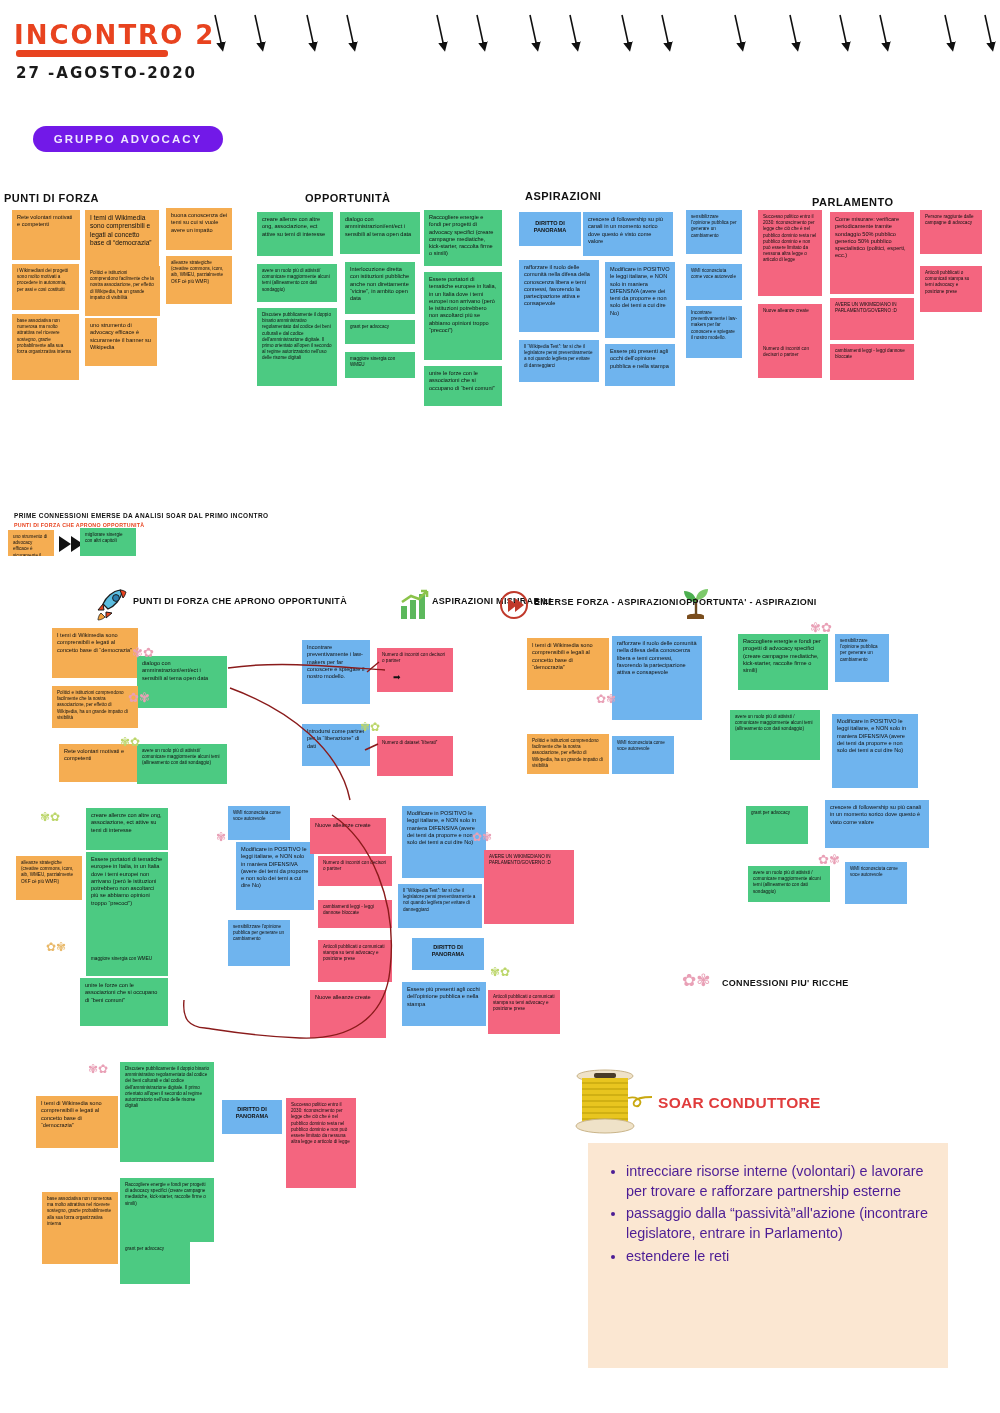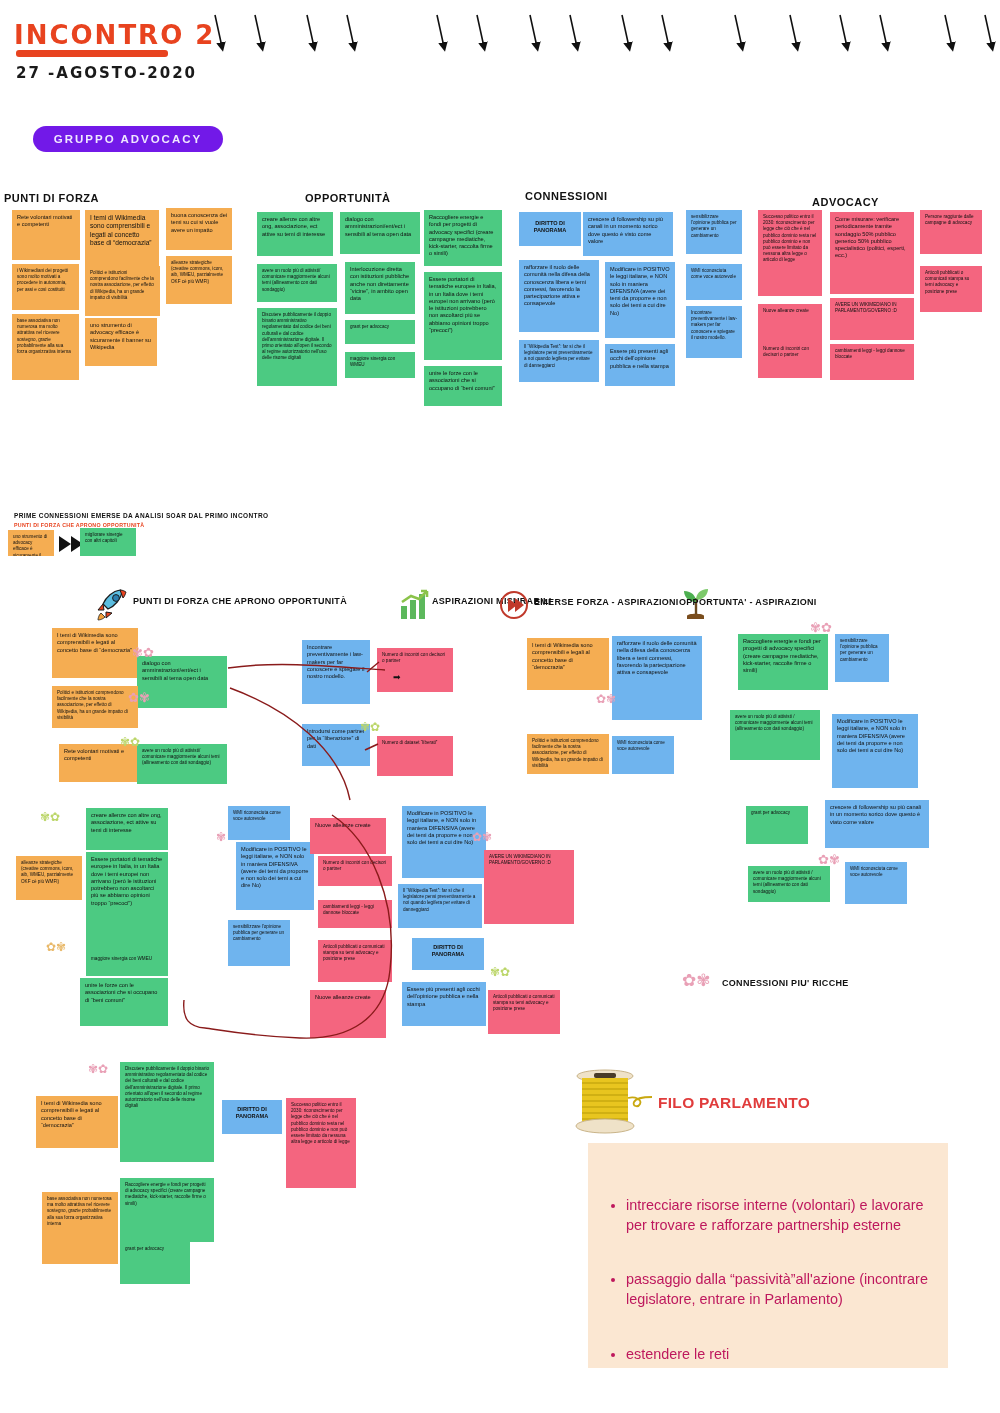--- a/index.html
+++ b/index.html
@@ -27,38 +27,38 @@
   
   #arrowband{left:0;top:440;width:1000px;height:70px;}
   
   #lbl-prime{left:14px;top:512px;font-size:6.5px;font-weight:bold;letter-spacing:.4px;color:#111;}
   #lbl-pdf-opp{left:14px;top:522px;font-size:5.3px;font-weight:bold;letter-spacing:.3px;color:#e8431f;}
   .icon-head{font-size:9px;font-weight:bold;letter-spacing:.3px;color:#111;}
   
   #filo-title{left:658px;top:1094px;font-size:15.5px;font-weight:bold;color:#e03c3c;letter-spacing:.3px;}
   #filo-box{left:588px;top:1143px;width:360px;height:225px;background:#fbe7d2;}
   #filo-box ul{margin:0;padding:18px 16px 0 38px;}
-  #filo-box li{font-size:14.4px;line-height:1.4;color:#be185d;margin-bottom:2px;font-family:"Liberation Sans",sans-serif;margin-top:34px;}
+  #filo-box li{font-size:14.4px;line-height:1.4;color:#4c1d95;margin-bottom:2px;font-family:"Liberation Sans",sans-serif;}
   #conn-ricche{left:722px;top:978px;font-size:9px;font-weight:bold;letter-spacing:.3px;color:#111;}
   svg{overflow:visible;}
 </style>
 </head>
 <body>
 
 <div class="abs" id="hdr-title">INCONTRO 2</div>
 <div class="abs" id="hdr-underline"></div>
 <div class="abs" id="hdr-date">27 -AGOSTO-2020</div>
 <div class="abs" id="hdr-pill">
     <span>GRUPPO ADVOCACY</span>
   </div>
 
 <div class="abs sec-h" style="left:4px;top:192px">PUNTI DI FORZA</div>
 <div class="abs sec-h" style="left:305px;top:192px">OPPORTUNITÀ</div>
-<div class="abs sec-h" style="left:525px;top:190px">CONNESSIONI</div>
-<div class="abs sec-h" style="left:812px;top:196px">ADVOCACY</div>
+<div class="abs sec-h" style="left:525px;top:190px">ASPIRAZIONI</div>
+<div class="abs sec-h" style="left:812px;top:196px">PARLAMENTO</div>
 
 <div class="note orange t6" style="left:12px;top:210px;width:68px;height:50px">Rete volontari motivati e competenti</div>
 <div class="note orange t7" style="left:85px;top:210px;width:74px;height:62px">I temi di Wikimedia sono comprensibili e legati al concetto base di “democrazia”</div>
 <div class="note orange t6" style="left:166px;top:208px;width:66px;height:42px">buona conoscenza dei temi su cui si vuole avere un impatto</div>
 <div class="note orange t5" style="left:12px;top:264px;width:67px;height:46px">i Wikimediani dei progetti sono molto motivati a procedere in autonomia, per assi e così costituiti</div>
 <div class="note orange t5" style="left:85px;top:266px;width:75px;height:50px">Politici e istituzioni comprendono facilmente che la nostra associazione, per effetto di Wikipedia, ha un grande impatto di visibilità</div>
 <div class="note orange t5" style="left:166px;top:256px;width:66px;height:48px">alleanze strategiche (creative commons, icom, aib, WMEU, parzialmente OKF cè più WMFI)</div>
 <div class="note orange t5" style="left:12px;top:314px;width:67px;height:66px">base associativa non numerosa ma molto attrattiva nel ricevere sostegno, grazie probabilmente alla sua forza organizzativa interna</div>
 <div class="note orange t6" style="left:85px;top:318px;width:72px;height:48px">uno strumento di advocacy efficace è sicuramente il banner su Wikipedia</div>
 
@@ -256,20 +256,20 @@
       <line x1="10" y1="21" x2="56" y2="21"></line>
     <line x1="10" y1="27" x2="56" y2="27"></line>
       <line x1="10" y1="33" x2="56" y2="33"></line>
     <line x1="10" y1="39" x2="56" y2="39"></line>
       <line x1="10" y1="45" x2="56" y2="45"></line>
     <line x1="10" y1="51" x2="56" y2="51"></line>
   </g>
   <ellipse cx="33" cy="58" rx="29" ry="7" fill="#efe2c8" stroke="#c9b489" stroke-width="1"></ellipse>
   <path d="M56,30 C64,28 70,32 68,36 C66,40 60,38 62,34 C64,30 74,29 80,29" stroke="#c9a810" stroke-width="1.8" fill="none"></path>
 </svg>
-<div class="abs" id="filo-title">FILO PARLAMENTO</div>
+<div class="abs" id="filo-title">SOAR CONDUTTORE</div>
 <div class="abs" id="filo-box">
   <ul>
     <li>intrecciare risorse interne (volontari) e lavorare per trovare e rafforzare partnership esterne</li>
     <li>passaggio dalla “passività”all'azione (incontrare legislatore, entrare in Parlamento)</li>
     <li>estendere le reti</li>
   </ul>
 </div>
 
 </body></html>

